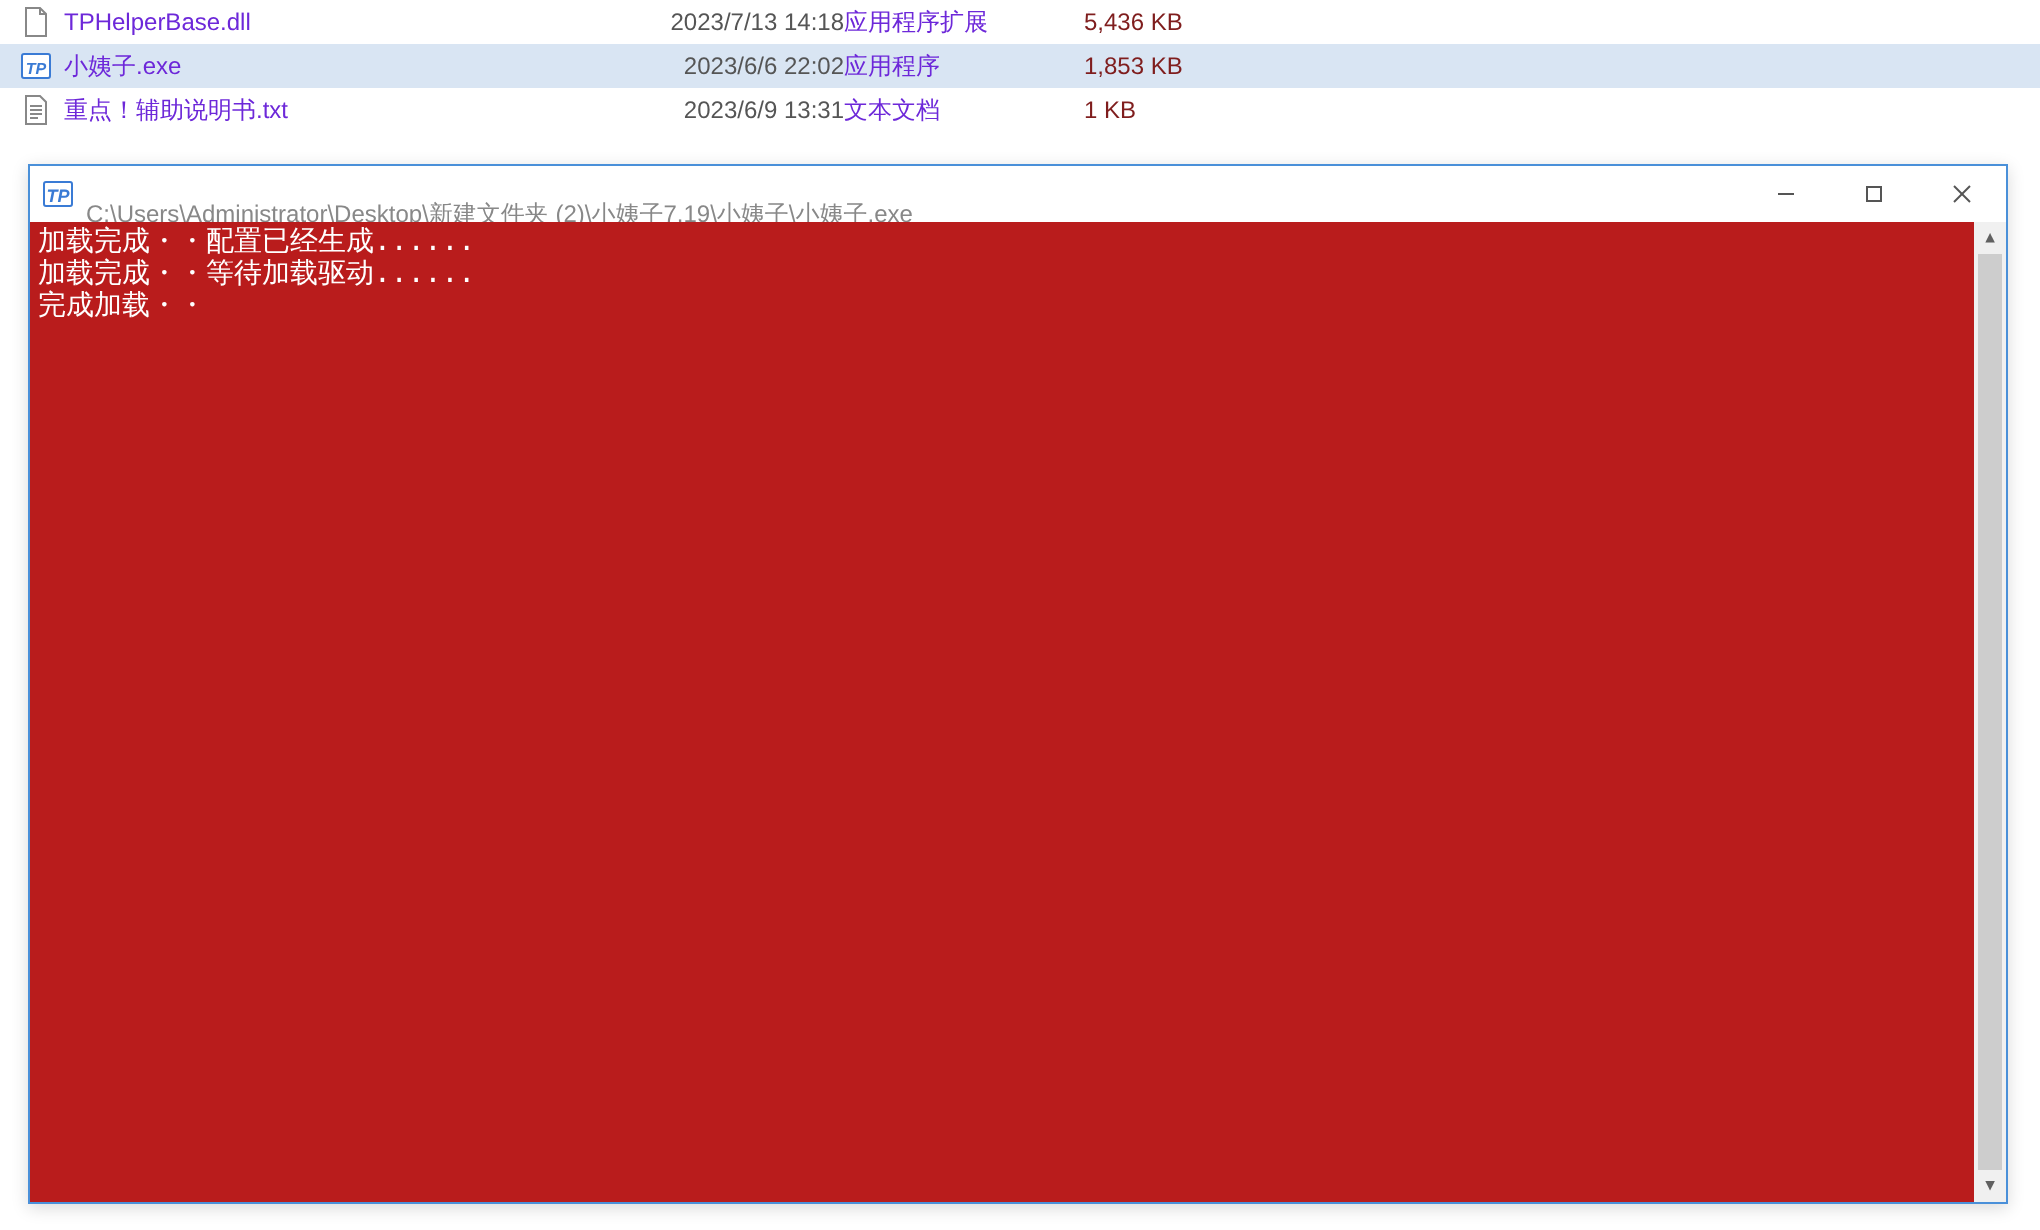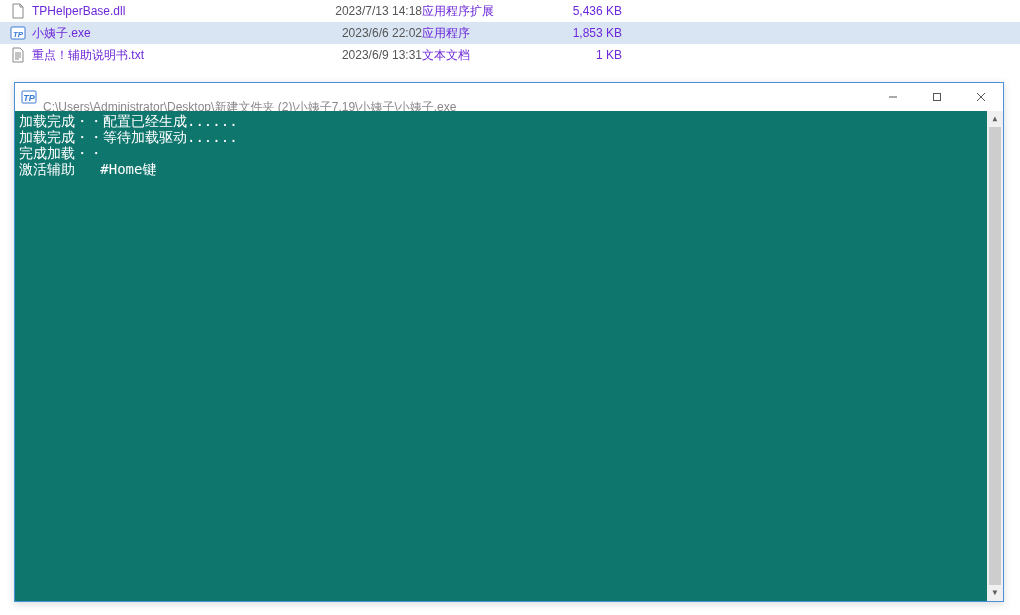--- a/index.html
+++ b/index.html
@@ -29,21 +29,21 @@
       height: 16px;
       margin-right: 6px;
       display: flex;
       align-items: center;
       justify-content: center;
       flex-shrink: 0;
     }
     .col-name { width: 250px; color: #6d28d9; }
     .col-date { width: 140px; color: #555; text-align: right; }
     .col-type { width: 120px; color: #6d28d9; }
-    .col-size { width: 80px; text-align: right; color: #6d28d9; }
+    .col-size { width: 80px; text-align: left; color: #7f1d1d; }
     
     .console-window {
       position: absolute;
       top: 82px;
       left: 14px;
       width: 990px;
       height: 520px;
       border: 1px solid #4a90d9;
       background: #fff;
       box-shadow: 0 2px 8px rgba(0,0,0,0.15);
@@ -77,21 +77,21 @@
       display: flex;
       align-items: center;
       justify-content: center;
       color: #555;
       cursor: pointer;
     }
     
     .console-body {
       position: relative;
       height: calc(100% - 28px);
-      background: #0f766e;
+      background: #b91c1c;
       color: #fff;
       font-family: "NSimSun", "SimSun", monospace;
       font-size: 14px;
       line-height: 16px;
       padding: 2px 4px;
       overflow: hidden;
     }
     .console-line {
       white-space: pre;
     }
@@ -200,21 +200,20 @@
             <line x1="9" y1="1" x2="1" y2="9" stroke="#555" stroke-width="1"></line>
           </svg>
       </div>
     </div>
   </div>
   <div class="console-body">
     <div class="console-content">
         <div class="console-line">加载完成・・配置已经生成......</div>
         <div class="console-line">加载完成・・等待加载驱动......</div>
         <div class="console-line">完成加载・・</div>
-        <div class="console-line">激活辅助   #Home键</div>
       </div>
     <div class="scrollbar">
       <div class="scroll-arrow">▲</div>
       <div class="scroll-track">
         <div class="scroll-thumb"></div>
       </div>
       <div class="scroll-arrow">▼</div>
     </div>
   </div>
 </div>

